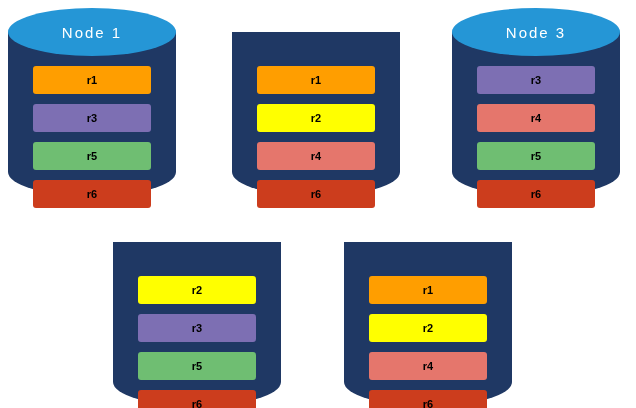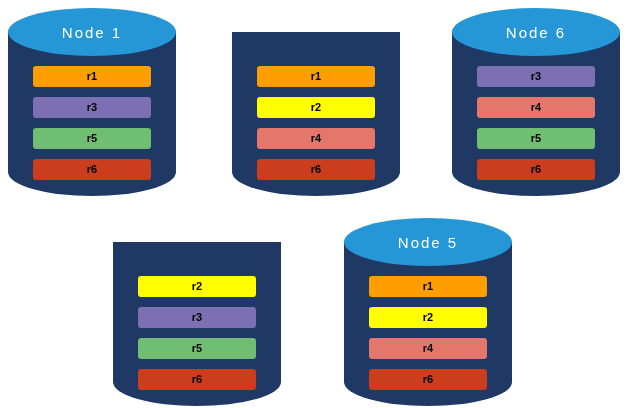--- a/index.html
+++ b/index.html
@@ -52,21 +52,21 @@
     position: absolute;
     top: 58px;
     left: 25px;
     right: 25px;
     z-index: 2;
     display: flex;
     flex-direction: column;
     gap: 10px;
   }
   .bar {
-    height: 21px;
+    height: 28px;
     border-radius: 3px;
     display: flex;
     align-items: center;
     justify-content: center;
   }
   .bar span {
     color: #000000;
     font-size: 11px;
     font-weight: bold;
     line-height: 1;
@@ -132,21 +132,21 @@
           <span>r4</span>
         </div>
       <div class="bar" style="background: rgb(111, 190, 114);">
           <span>r5</span>
         </div>
       <div class="bar" style="background: rgb(204, 61, 29);">
           <span>r6</span>
         </div>
     </div>
     <div class="cyl-top">
-      <span class="node-title">Node 6</span>
+      <span class="node-title">Node 3</span>
     </div>
   </div>
 
   <div class="cylinder n4">
     <div class="cyl-body"></div>
     <div class="bars">
       <div class="bar" style="background: rgb(255, 255, 0);">
           <span>r2</span>
         </div>
       <div class="bar" style="background: rgb(125, 111, 179);">
@@ -170,18 +170,15 @@
       <div class="bar" style="background: rgb(255, 255, 0);">
           <span>r2</span>
         </div>
       <div class="bar" style="background: rgb(229, 118, 108);">
           <span>r4</span>
         </div>
       <div class="bar" style="background: rgb(204, 61, 29);">
           <span>r6</span>
         </div>
     </div>
-    <div class="cyl-top">
-      <span class="node-title">Node 5</span>
-    </div>
   </div>
 
 </div>
 
 </body></html>

